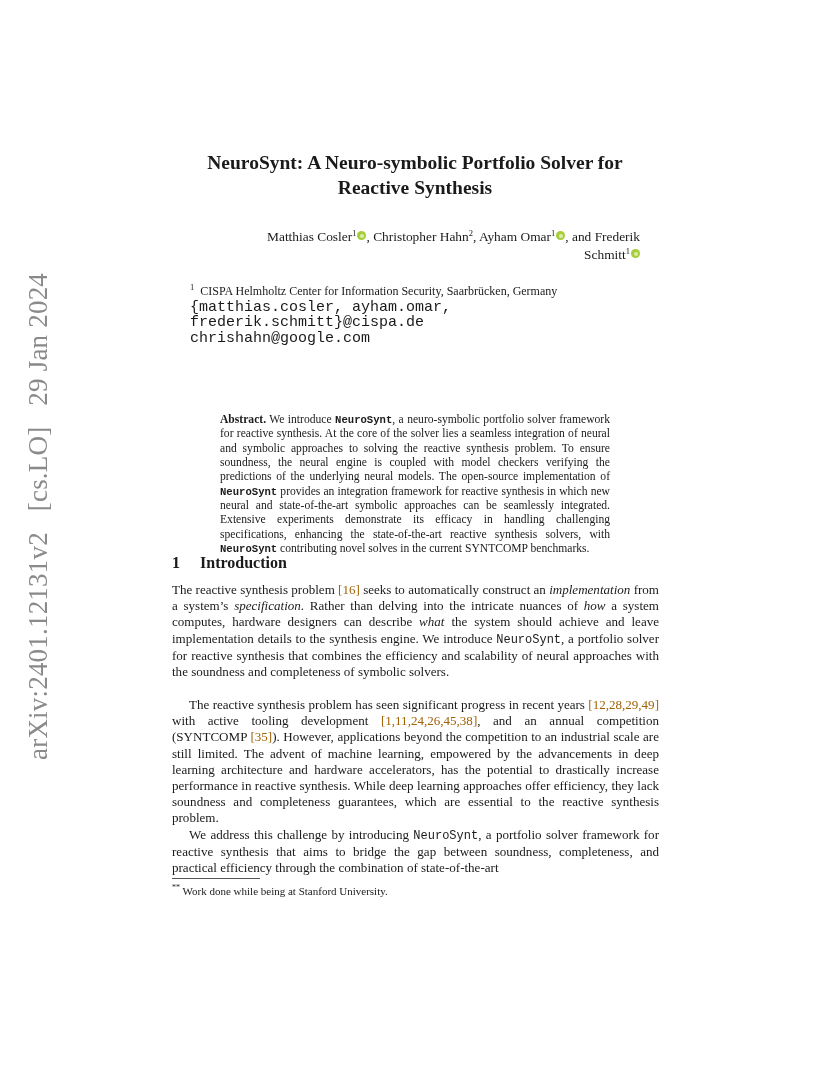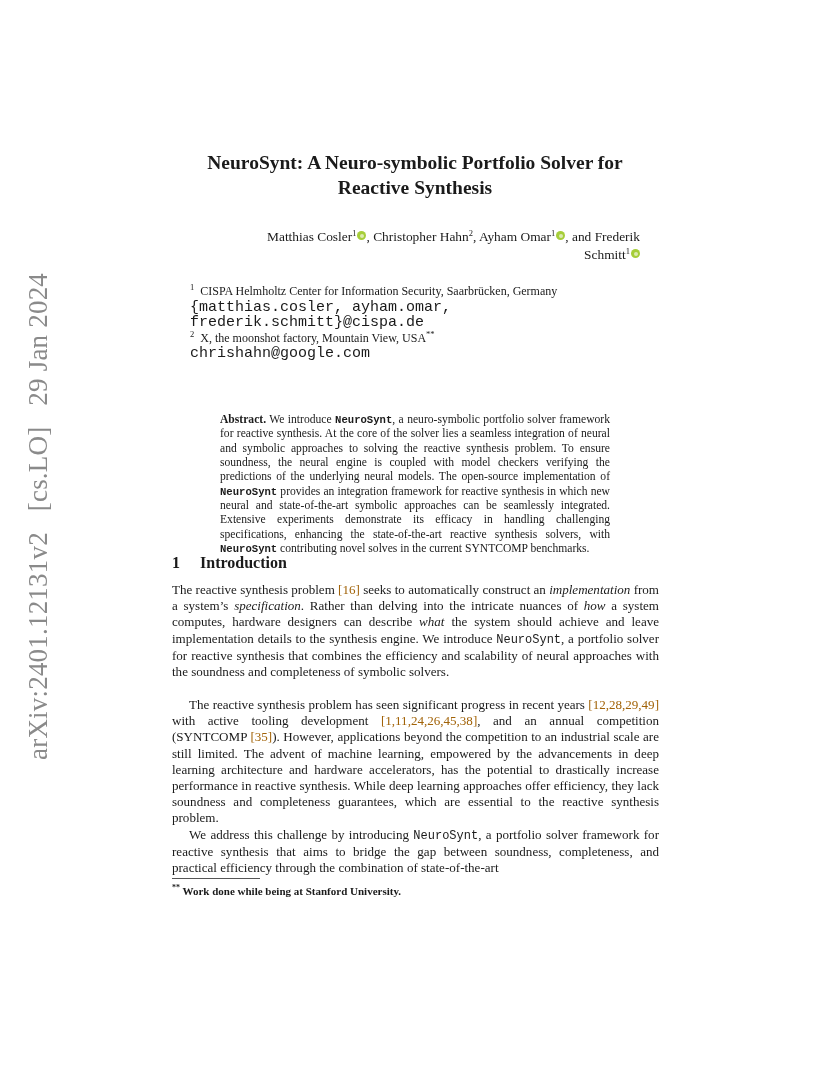--- a/index.html
+++ b/index.html
@@ -22,21 +22,21 @@
   .section { position: absolute; left: 172px; top: 554px; font-weight: bold; font-size: 16px; }
   .section .num { margin-right: 20px; }
   .body-text { position: absolute; left: 172px; width: 487px; font-size: 13.05px; line-height: 16.2px; text-align: justify; hyphens: manual; }
   .p1 { top: 582px; }
   .p2 { top: 697px; }
   .p3 { top: 827px; }
   .indent { text-indent: 17px; }
   .cite { color: #a16207; }
   .body-text .mono { font-size: 12px; }
   .rule { position: absolute; left: 172px; top: 878px; width: 88px; border-top: 1px solid #555; }
-  .footnote { position: absolute; left: 172px; top: 884px; font-size: 11px; line-height: 14px; font-weight: bold; }
+  .footnote { position: absolute; left: 172px; top: 884px; font-size: 11px; line-height: 14px; }
   .footnote sup { font-size: 8px; }
 </style>
 </head>
 <body>
 
 <div class="arxiv-stamp">
   <span>arXiv:2401.12131v2</span>
   <span>[cs.LO]</span>
   <span>29 Jan 2024</span>
 </div>
@@ -46,21 +46,20 @@
   <div>Reactive Synthesis</div>
 </div>
 
 <div class="authors">
   <span>Matthias Cosler</span><sup>1</sup><span class="orcid"></span><span>, </span><span>Christopher Hahn</span><sup>2</sup><span>, </span><span>Ayham Omar</span><sup>1</sup><span class="orcid"></span><span>, and Frederik </span><br><span>Schmitt</span><sup>1</sup><span class="orcid"></span>
 </div>
 
 <div class="affil">
   <div><sup>1</sup>&nbsp; <span>CISPA Helmholtz Center for Information Security, Saarbrücken, Germany</span></div>
   <div class="mono">{matthias.cosler, ayham.omar, frederik.schmitt}@cispa.de</div>
-  <div><sup>2</sup>&nbsp; <span>X, the moonshot factory, Mountain View, USA</span><sup>**</sup></div>
   <div class="mono">chrishahn@google.com</div>
 </div>
 
 <div class="abstract"><span class="lbl">Abstract.</span><span> We introduce </span><span class="mono">NeuroSynt</span><span>, a neuro-symbolic portfolio solver framework for reactive synthesis. At the core of the solver lies a seamless integration of neural and symbolic approaches to solving the reactive syn­thesis problem. To ensure soundness, the neural engine is coupled with model checkers verifying the predictions of the underlying neural models. The open-source implementation of </span><span class="mono">NeuroSynt</span><span> provides an integration framework for reactive synthesis in which new neural and state-of-the-art symbolic approaches can be seamlessly integrated. Extensive experiments demonstrate its efficacy in handling challenging specifications, enhancing the state-of-the-art reactive synthesis solvers, with </span><span class="mono">NeuroSynt</span><span> contribut­ing novel solves in the current SYNTCOMP benchmarks.</span></div>
 
 <div class="section">
   <span class="num">1</span><span>Introduction</span>
 </div>
 
 <div class="body-text p1"><span>The reactive synthesis problem </span><a class="cite">[16]</a><span> seeks to automatically construct an </span><i>imple­mentation</i><span> from a system’s </span><i>specification</i><span>. Rather than delving into the intricate nuances of </span><i>how</i><span> a system computes, hardware designers can describe </span><i>what</i><span> the system should achieve and leave implementation details to the synthesis engine. We introduce </span><span class="mono">NeuroSynt</span><span>, a portfolio solver for reactive synthesis that combines the efficiency and scalability of neural approaches with the soundness and com­pleteness of symbolic solvers.</span></div>

